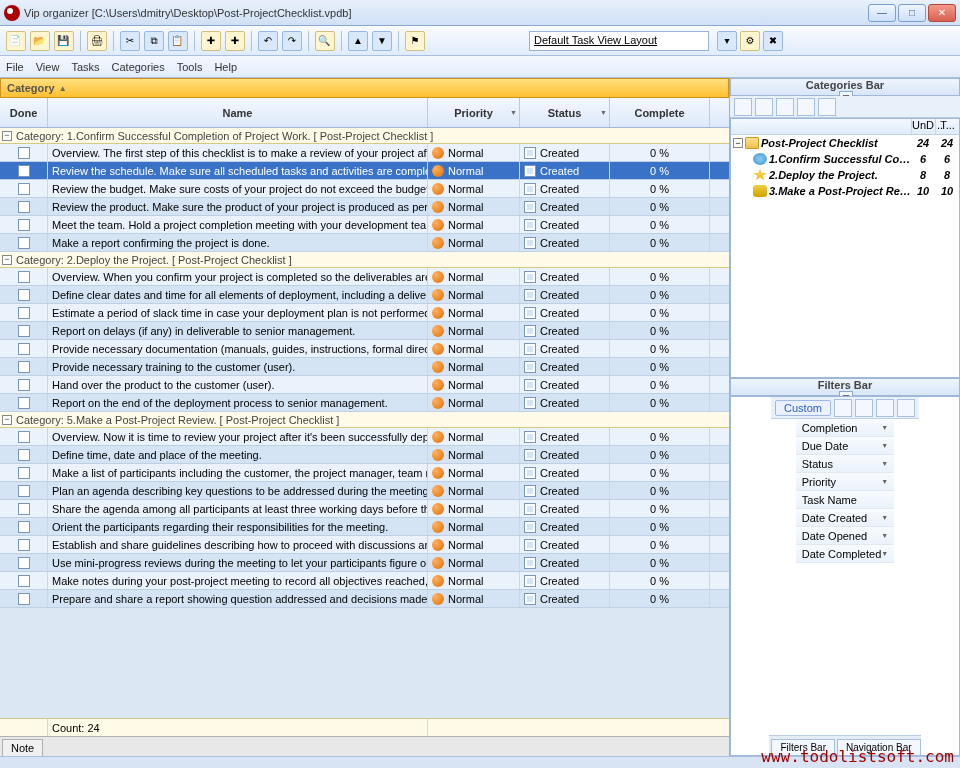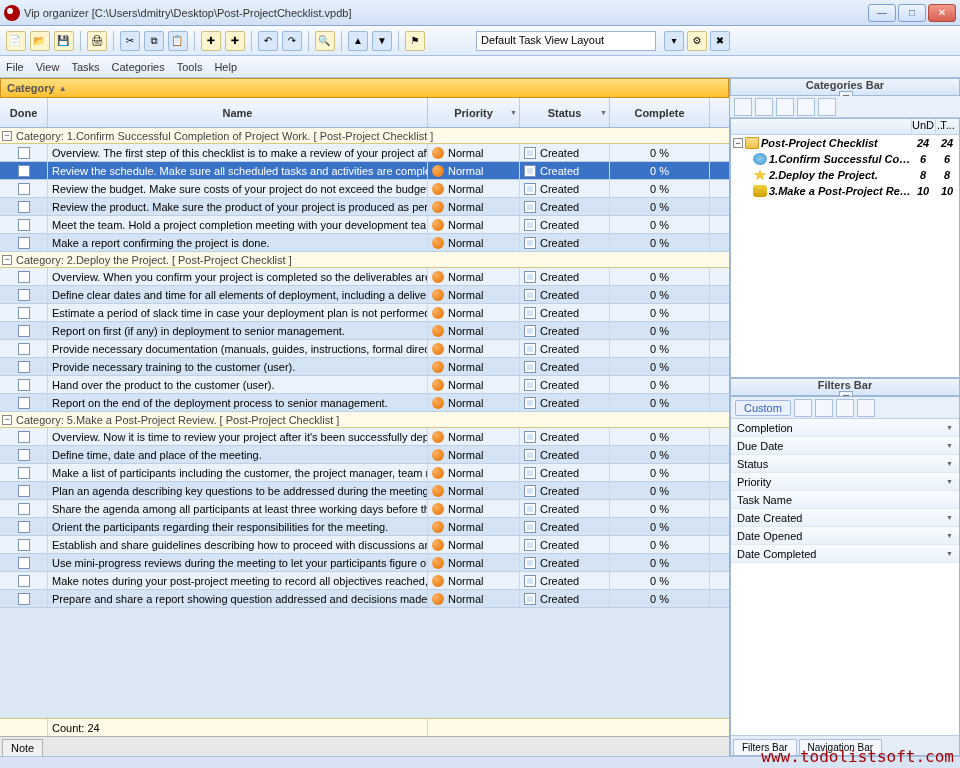--- a/index.html
+++ b/index.html
@@ -12,21 +12,21 @@
 .titlebar .title { flex:1; color:#333; }
 .winbtns { display:flex; gap:2px; }
 .winbtn { width:28px; height:18px; background:linear-gradient(#eef5ff,#cfe0f8); border:1px solid #7a9fd4; border-radius:3px; display:flex;align-items:center;justify-content:center;color:#3a5a8a;font-size:10px;cursor:pointer;}
 .winbtn.close{background:linear-gradient(#f29a8a,#d86050);border-color:#b04838;color:#fff;}
 
 
 .toolbar { height:30px; background:linear-gradient(#f8fbff,#e0ecfb); border-bottom:1px solid #a8bfe0; display:flex; align-items:center; padding:0 6px; gap:4px; }
 .tbtn { width:20px; height:20px; background:#fff6d0; border:1px solid #d0c080; border-radius:2px; cursor:pointer; display:flex;align-items:center;justify-content:center;font-size:10px;}
 .tbtn.blue{background:#dae8fb;border-color:#98b8e0;}
 .tsep{width:1px;height:20px;background:#b0c0d8;margin:0 2px;}
-.layoutbox { margin-left:47px; width:180px; height:20px; background:#fff; border:1px solid #9ab2d4; padding:2px 4px; }
+.layoutbox { margin-left:100px; width:180px; height:20px; background:#fff; border:1px solid #9ab2d4; padding:2px 4px;text-decoration:underline; }
 .toolright{display:flex;gap:3px;margin-left:4px;}
 
 
 .menubar { height:22px; background:linear-gradient(#f4f8fe,#e2ecfa); border-bottom:1px solid #a8bfe0; display:flex; align-items:center; padding:0 6px; gap:12px; }
 .menuitem { color:#333; cursor:pointer; }
 
 
 .main { display:flex; height:calc(768px - 26px - 30px - 22px - 12px); }
 .leftpane { width:730px; display:flex; flex-direction:column; border-right:1px solid #9ab2d4; }
 .rightpane { width:230px; display:flex; flex-direction:column; }
@@ -86,21 +86,21 @@
 .treerow.child{padding-left:22px;}
 .treerow .ticon{width:14px;height:12px;margin-right:2px;flex-shrink:0;}
 .folder{background:linear-gradient(#ffe090,#f0c04a);border:1px solid #c89820;border-radius:1px;}
 .people{background:radial-gradient(#8ad0f0,#4090d0);border-radius:50%;}
 .star{background:radial-gradient(#ffd040,#e0a000);clip-path:polygon(50% 0,61% 35%,98% 35%,68% 57%,79% 91%,50% 70%,21% 91%,32% 57%,2% 35%,39% 35%);}
 .key{background:linear-gradient(#f0d040,#d0a000);border-radius:3px;}
 .treerow .tlbl{flex:1;overflow:hidden;white-space:nowrap;text-overflow:ellipsis;}
 .treerow .tn{width:24px;text-align:center;}
 .treerow.bold .tlbl,.treerow.bold .tn{font-weight:bold;font-style:italic;}
 
-.filtersbody{flex:1;background:#fff;border:1px solid #a0b8d8;display:flex;flex-direction:column;}
+.filtersbody{flex:1;background:#fff;border:1px solid #a0b8d8;display:flex;flex-direction:column;align-items:center;}
 .filttb{height:22px;background:#e8f0fa;border-bottom:1px solid #c0d0e4;display:flex;align-items:center;padding:0 4px;gap:3px;}
 .custpill{padding:1px 8px;border:1px solid #a0b8e8;background:#eaf0fc;color:#3060c0;border-radius:2px;}
 .filtrow{height:18px;border-bottom:1px solid #e0e8f2;display:flex;align-items:center;padding:0 6px;background:linear-gradient(#f8fbff,#eaf2fb);}
 .filtrow .dd{margin-left:auto;font-size:7px;color:#666;}
 .filttabs{height:20px;border-top:1px solid #b8cce6;display:flex;align-items:flex-end;background:#e4ecf6;}
 .filttabs .ft{padding:2px 8px;border:1px solid #a8c0e0;border-bottom:none;background:#f4f8fe;margin-left:2px;font-size:10px;}
 
 .watermark{position:absolute;right:6px;bottom:2px;color:#a00000;font-family:monospace;font-size:16px;}
 .statusbar{height:12px;background:#d8e4f4;border-top:1px solid #a8bfe0;}
 </style>
@@ -264,21 +264,21 @@
           </div>
           <div class="cell name">Estimate a period of slack time in case your deployment plan is not performed as scheduled (meaning</div>
           <div class="cell prio"><span class="prioball"></span>Normal</div>
           <div class="cell stat"><span class="staticon"></span>Created</div>
           <div class="cell comp">0 %</div>
         </div>
         <div class="taskrow even">
           <div class="cell done">
             <div class="chk"></div>
           </div>
-          <div class="cell name">Report on first (if any) in deployment to senior management.</div>
+          <div class="cell name">Report on delays (if any) in deliverable to senior management.</div>
           <div class="cell prio"><span class="prioball"></span>Normal</div>
           <div class="cell stat"><span class="staticon"></span>Created</div>
           <div class="cell comp">0 %</div>
         </div>
         <div class="taskrow odd">
           <div class="cell done">
             <div class="chk"></div>
           </div>
           <div class="cell name">Provide necessary documentation (manuals, guides, instructions, formal directions etc.) on the product of</div>
           <div class="cell prio"><span class="prioball"></span>Normal</div>

